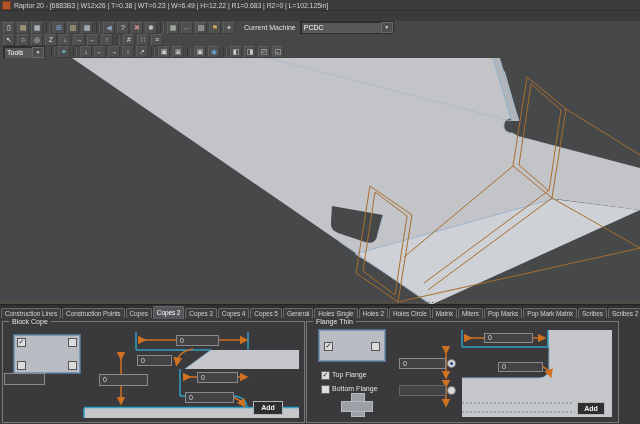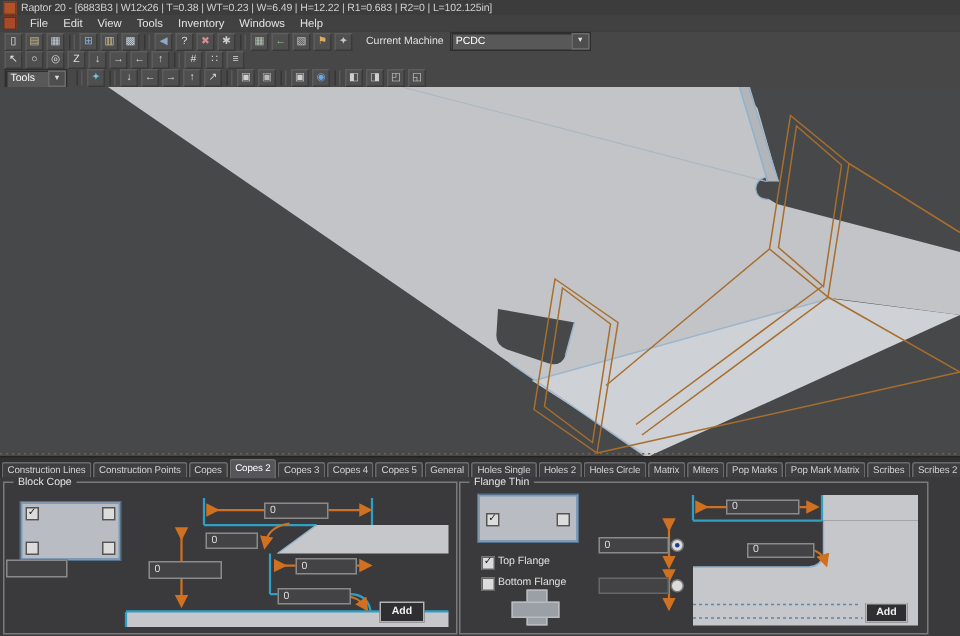--- a/index.html
+++ b/index.html
@@ -65,32 +65,20 @@
 </head>
 <body>
 
 <div class="app">
 
   <div class="titlebar">
     <div class="logo"></div>
     <div class="title">Raptor 20 - [6883B3 | W12x26 | T=0.38 | WT=0.23 | W=6.49 | H=12.22 | R1=0.683 | R2=0 | L=102.125in]</div>
   </div>
 
-  <div class="menubar">
-    <div class="mlogo"></div>
-    <div id="menu-items" style="display:flex;">
-        <span class="menu-item">File</span>
-        <span class="menu-item">Edit</span>
-        <span class="menu-item">View</span>
-        <span class="menu-item">Tools</span>
-        <span class="menu-item">Inventory</span>
-        <span class="menu-item">Windows</span>
-        <span class="menu-item">Help</span>
-      </div>
-  </div>
 
   <div class="toolbar tb1">
     <div id="tb1-icons" style="display:flex;align-items:center;margin-left:2px;">
         <span class="tbicon" style="color: rgb(232, 232, 232);">▯</span>
         <span class="tbicon" style="color: rgb(216, 200, 144);">▤</span>
         <span class="tbicon" style="color: rgb(201, 212, 224);">▦</span>
         <span class="tbsep"></span>
         <span class="tbicon" style="color: rgb(127, 178, 229);">⊞</span>
         <span class="tbicon" style="color: rgb(216, 200, 144);">▥</span>
         <span class="tbicon" style="color: rgb(201, 212, 224);">▩</span>

